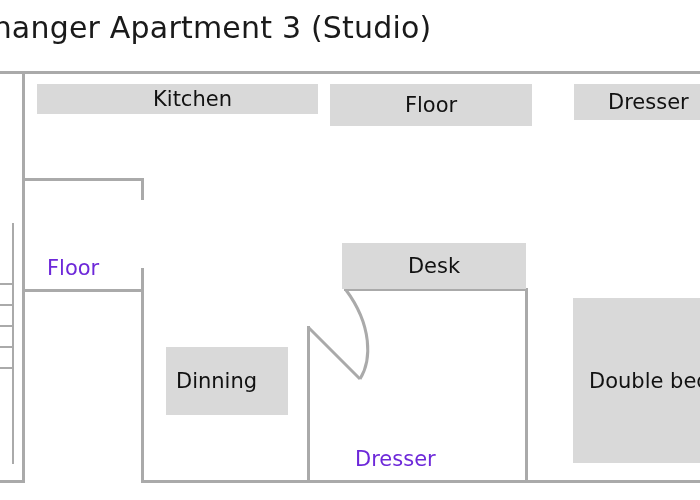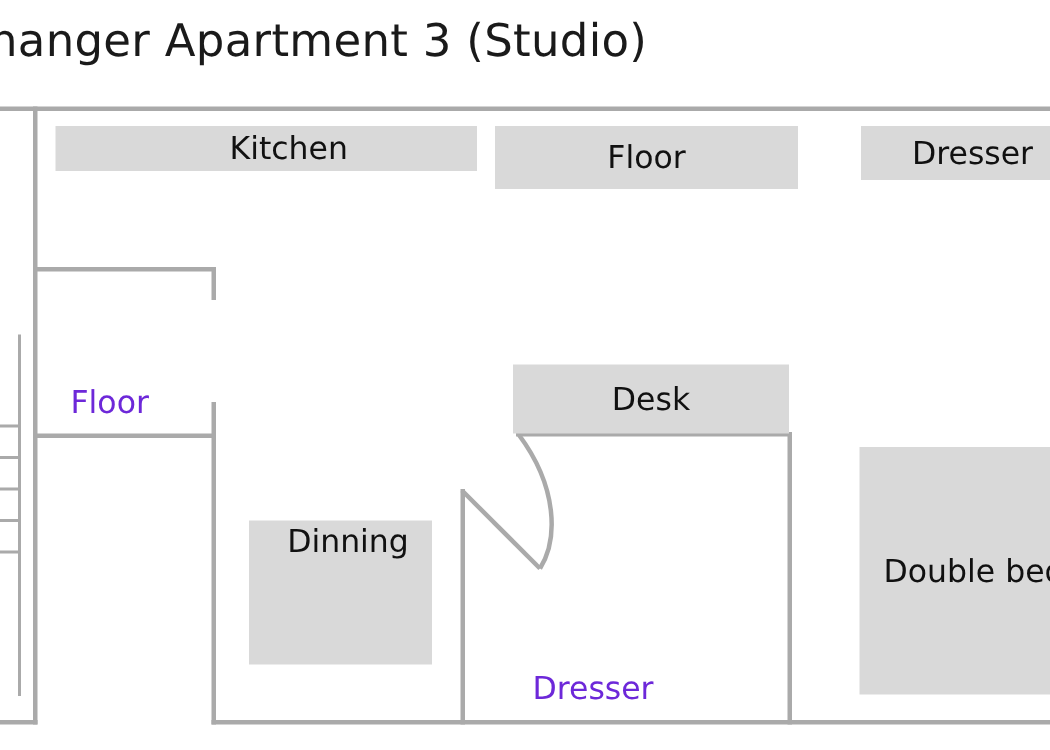--- a/index.html
+++ b/index.html
@@ -98,19 +98,19 @@
   </div>
   <div class="box" style="left:330px; top:84px; width:202px; height:42px;">
     <span>Floor</span>
   </div>
   <div class="box left" style="left:574px; top:84px; width:126px; height:36px; padding-left:34px;">
     <span>Dresser</span>
   </div>
   <div class="box" style="left:342px; top:243px; width:184px; height:46px;">
     <span>Desk</span>
   </div>
-  <div class="box left multiline" style="left:166px; top:347px; width:122px; height:96px; padding-left:10px; flex-direction:row; align-items:flex-start; justify-content:center;">
+  <div class="box left multiline" style="left:166px; top:347px; width:122px; height:68px; padding-left:10px; flex-direction:column; align-items:flex-start; justify-content:center;">
     <span>Dinning</span>
   </div>
   <div class="box left" style="left:573px; top:298px; width:127px; height:165px; padding-left:16px;">
     <span>Double bed</span>
   </div>
 </div>
 
 </body></html>

